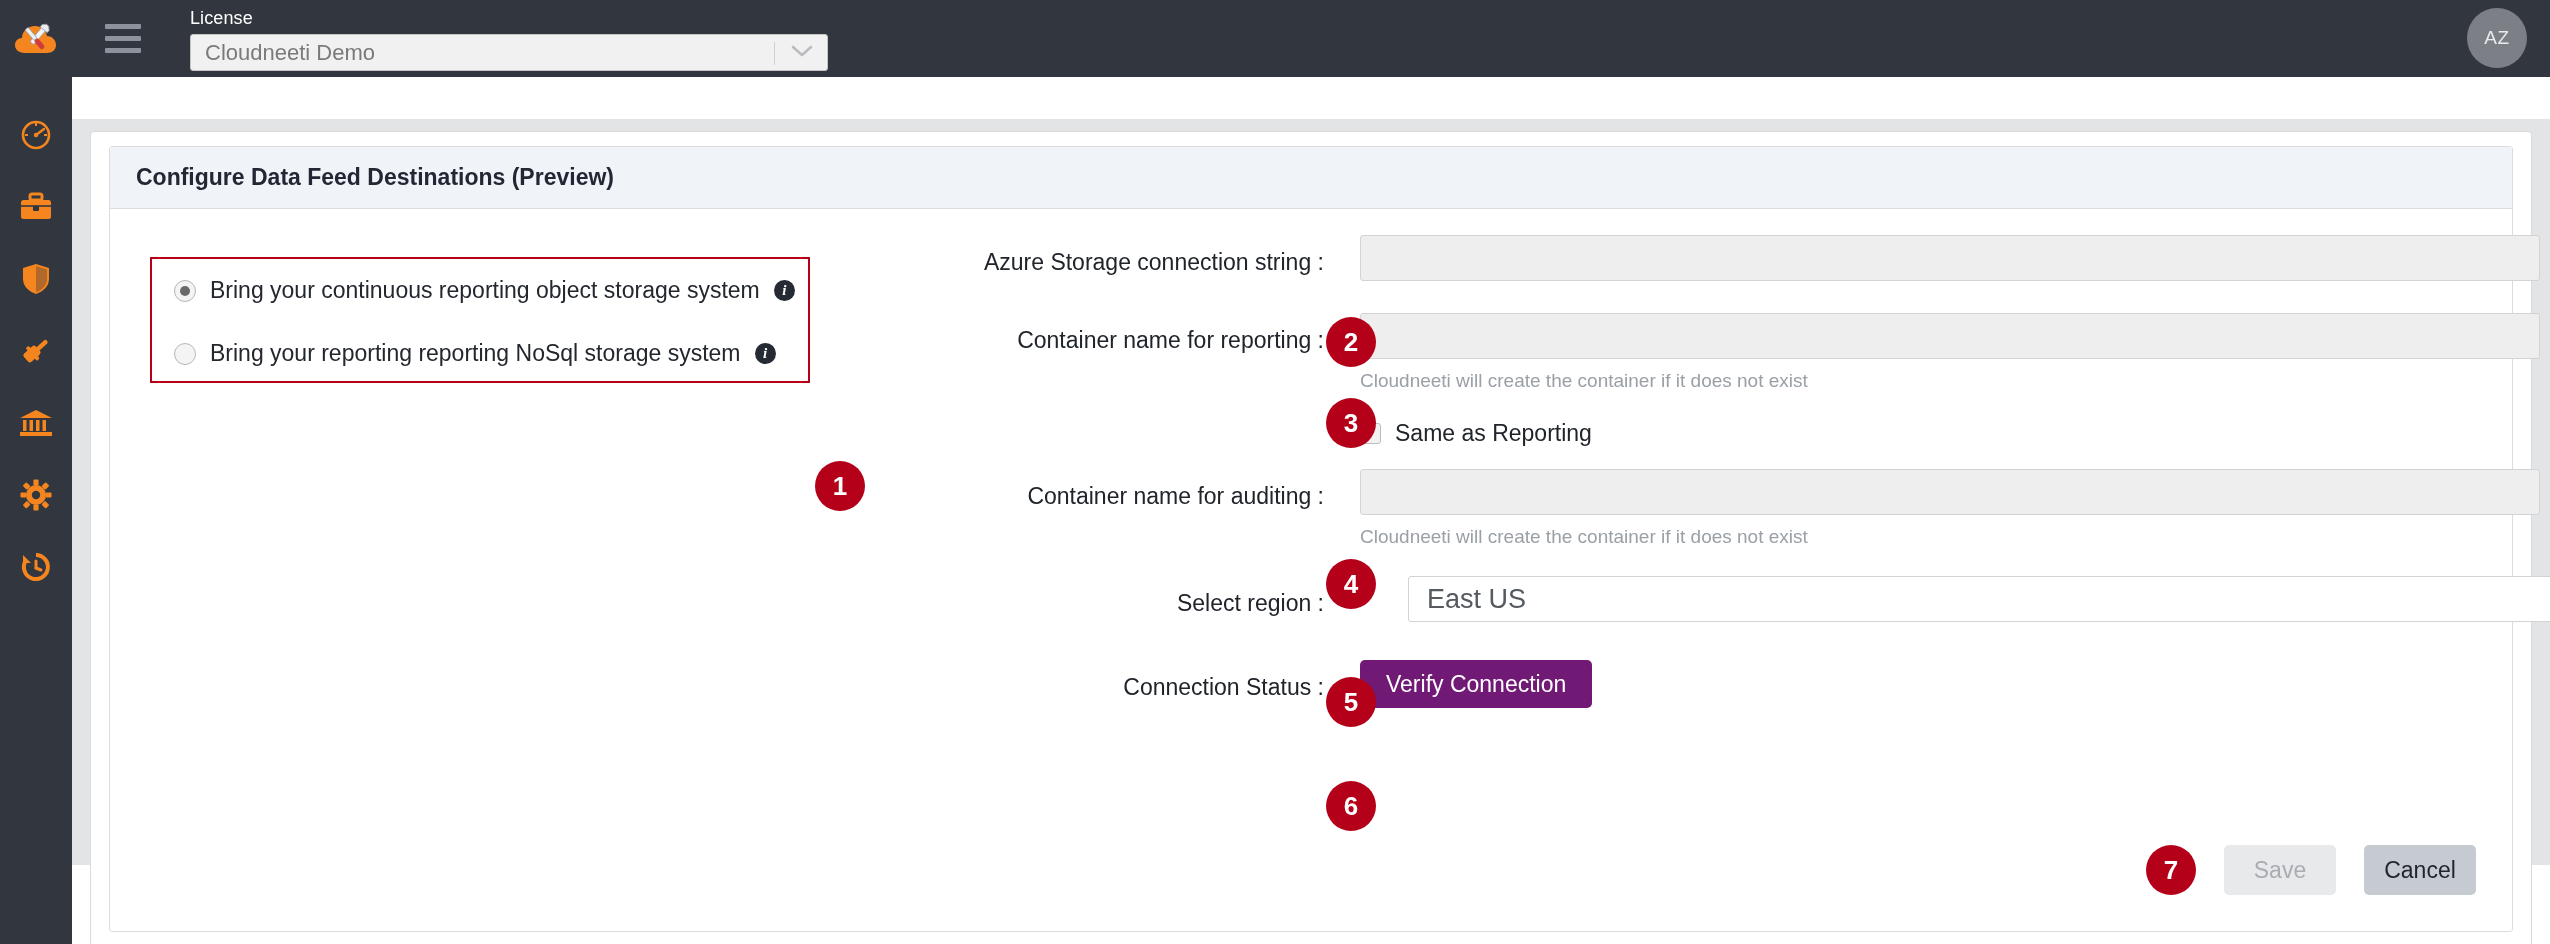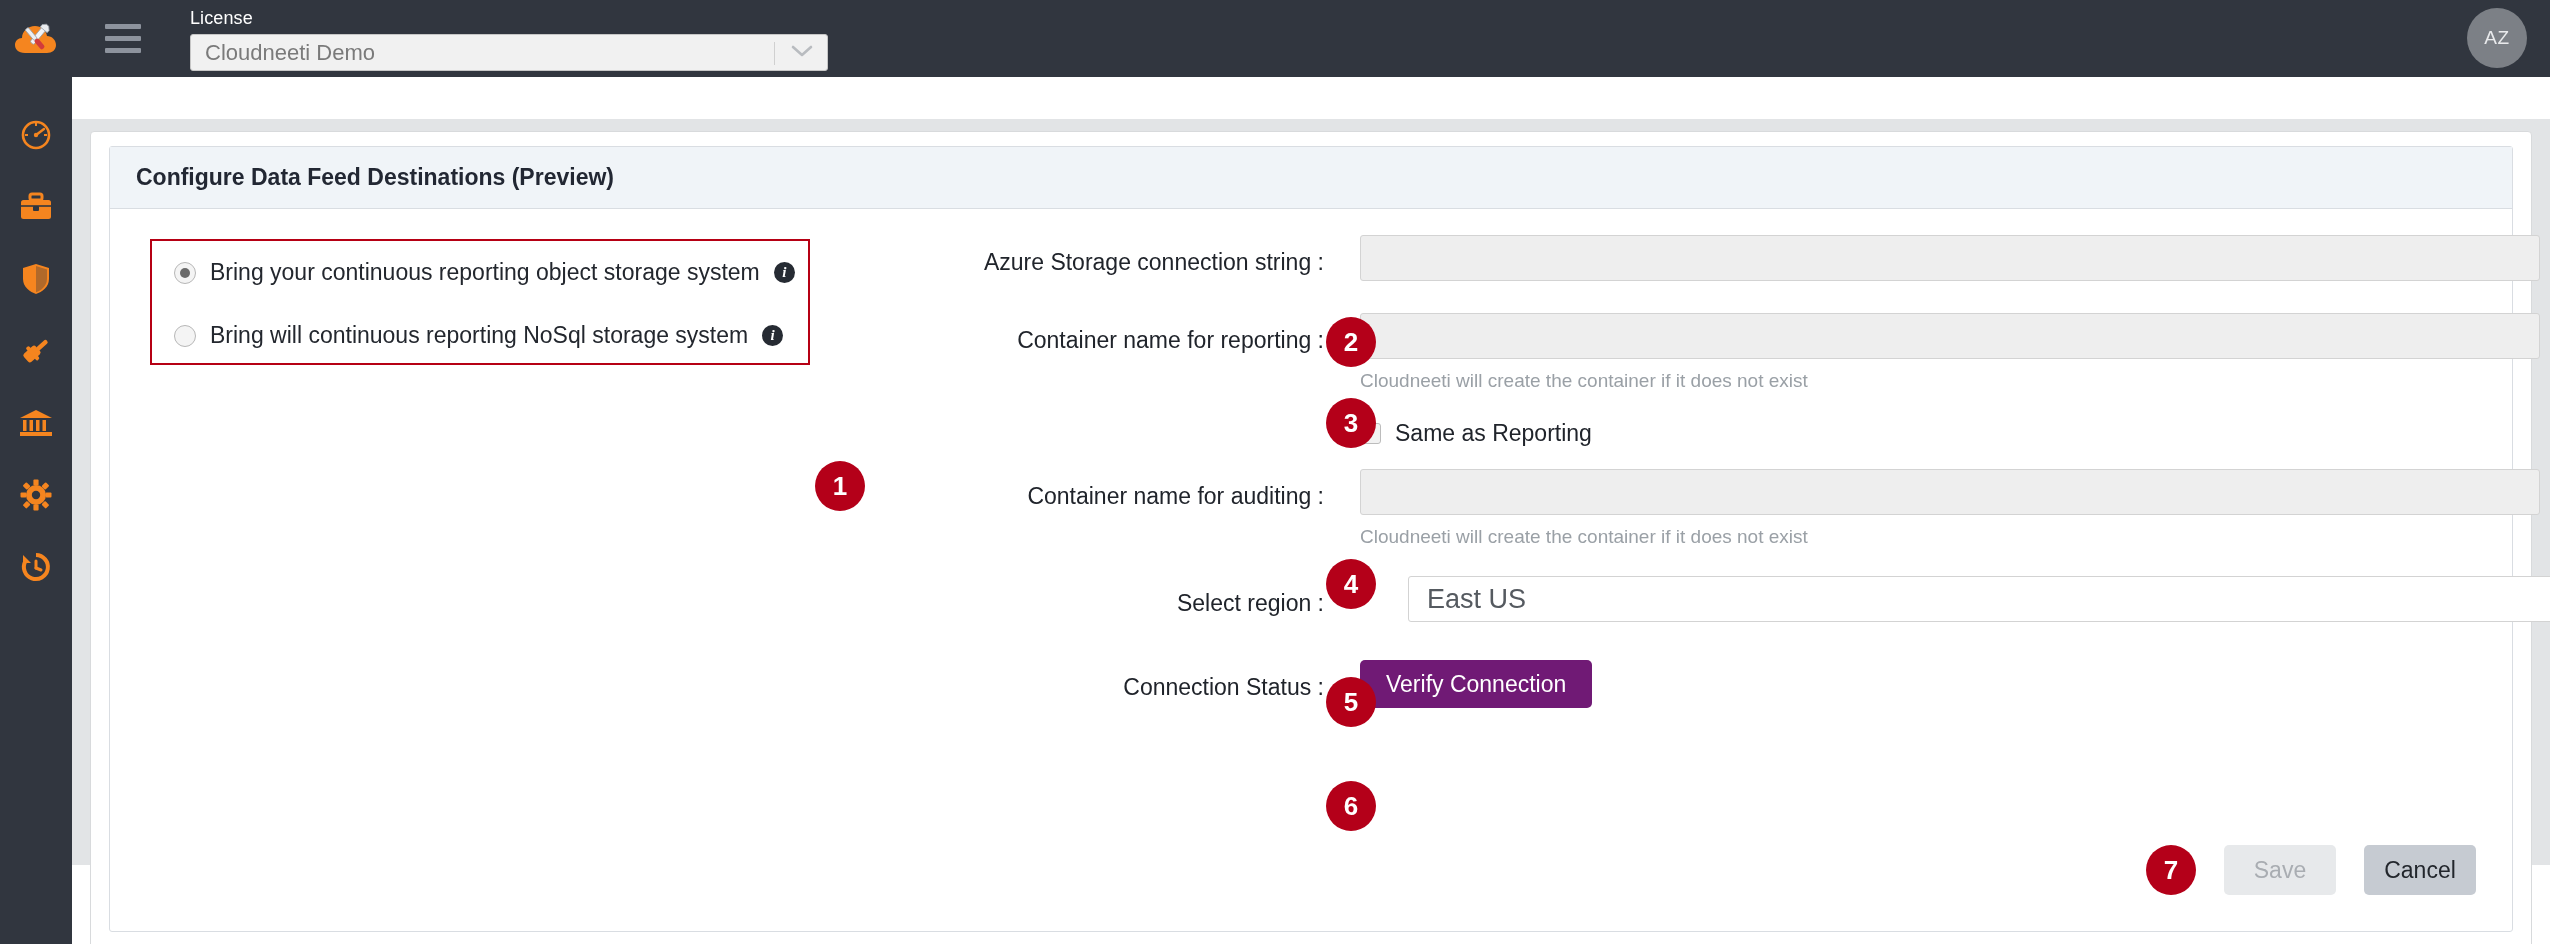--- a/index.html
+++ b/index.html
@@ -111,21 +111,21 @@
     display: flex; align-items: center;
     padding-left: 26px;
   }
   .card-header .title {
     font-size: 23px; font-weight: bold; color: #222733;
   }
   .card-body { position: relative; height: 722px; }
 
   
   .radio-box {
-    position: absolute; left: 40px; top: 30px;
+    position: absolute; left: 40px; top: 48px;
     width: 660px; height: 126px;
     border: 2px solid #b60014;
   }
   .radio-row {
     display: flex; align-items: center;
     height: 63px; padding-left: 22px;
   }
   .radio-dot {
     width: 22px; height: 22px; border-radius: 50%;
     border: 1px solid #b7b7b7;
@@ -359,21 +359,21 @@
         <div class="radio-box">
 
           <div class="radio-row">
             <span class="radio-dot on"></span>
             <span class="radio-label">Bring your continuous reporting object storage system</span>
             <span class="info-icon">i</span>
           </div>
 
           <div class="radio-row">
             <span class="radio-dot"></span>
-            <span class="radio-label">Bring will continuous reporting NoSql storage system</span>
+            <span class="radio-label">Bring your reporting reporting NoSql storage system</span>
             <span class="info-icon">i</span>
           </div>
         </div>
         <div class="badge" style="left:705px; top:252px;">1</div>
 
         <div class="form">
 
           <div class="frow" style="margin-bottom:32px;">
             <div class="flabel">Azure Storage connection string :</div>
             <div class="fctrl">

